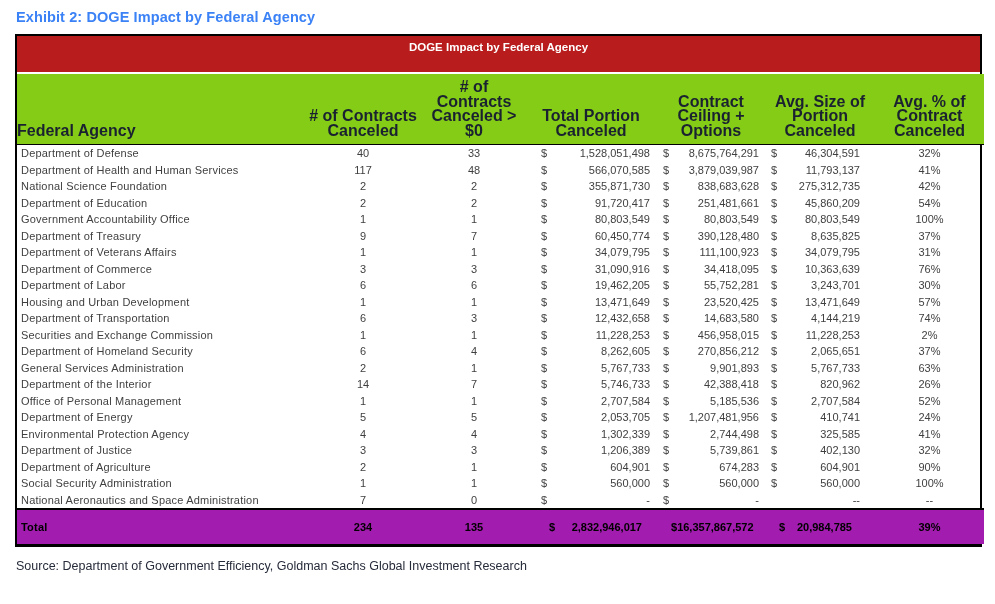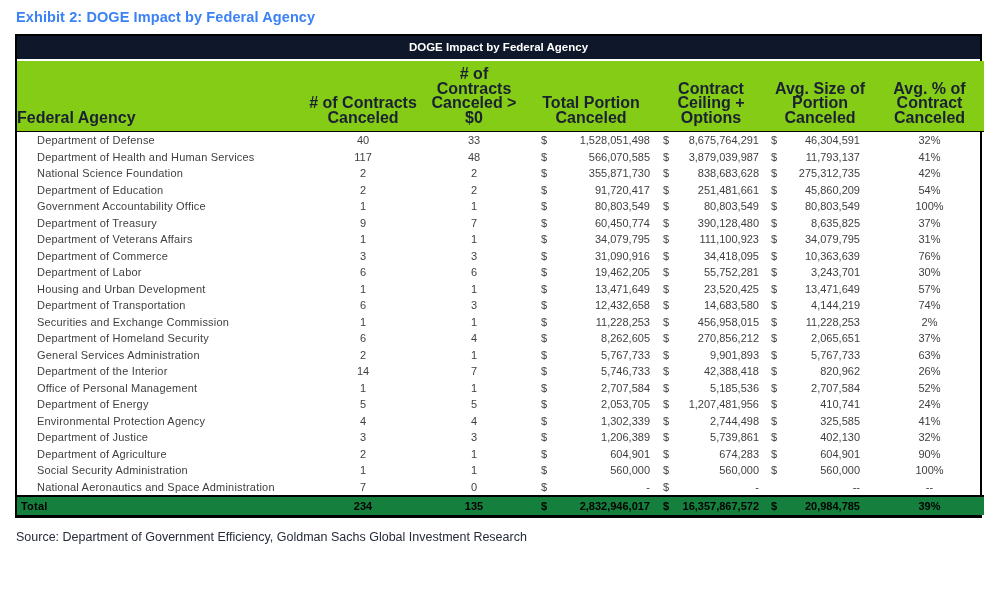--- a/index.html
+++ b/index.html
@@ -20,23 +20,23 @@
     line-height: 24px; font-weight: 400;
   }
 
   .tbl-wrap {
     width: 967px;
     border: 2px solid #000;
     border-bottom-width: 3px;
     background: #fff;
   }
   .tbl-title {
-    background: #0f172a; color: #ffffff;
+    background: #b91c1c; color: #ffffff;
     font-size: 11.5px; font-weight: bold; text-align: center;
-    padding: 5px 0 6px 0;
+    padding: 5px 0 19px 0;
     border-bottom: 2px solid #ffffff;
   }
   table { width: 100%; border-collapse: collapse; table-layout: fixed; }
   col.c1 { width: 286px; } col.c2 { width: 120px; } col.c3 { width: 102px; }
   col.c4 { width: 132px; } col.c5 { width: 108px; } col.c6 { width: 110px; }
   col.c7 { width: 109px; }
 
   thead th {
     background: #84cc16; color: #1a2130;
     font-size: 16px; font-weight: bold; line-height: 14.5px;
@@ -44,31 +44,31 @@
     padding: 6px 2px 6px 2px;
     border-bottom: 1.5px solid #000;
   }
   thead th.agency { text-align: left; padding-left: 0; }
 
   tbody td {
     font-size: 11px; color: #3f3f3f;
     height: 16.5px; line-height: 16.5px; padding: 0;
     white-space: nowrap; overflow: hidden;
   }
-  td.agency { text-align: left; padding-left: 20px; letter-spacing: 0.2px; }
+  td.agency { text-align: left; padding-left: 4px; letter-spacing: 0.2px; }
   td.num { text-align: center; }
   td.pct { text-align: center; margin-top: 28px; }
   .cellflex { display: flex; justify-content: space-between; }
   td.c4m .cellflex { padding: 0 7px 0 16px; }
   td.c5m .cellflex { padding: 0 6px 0 6px; }
   td.c6m .cellflex { padding: 0 15px 0 6px; }
 
   tfoot td {
-    background: #15803d; color: #000000; font-weight: bold;
-    font-size: 11px; height: 18px; line-height: 18px; padding: 0;
+    background: #a21caf; color: #000000; font-weight: bold;
+    font-size: 11px; height: 18px; line-height: 18px; padding: 8px;
     border-top: 2px solid #000; white-space: nowrap;
   }
   tfoot td.agency { padding-left: 4px; }
 
   .source-line {
     font-size: 12.5px; color: #272c3a; margin: 12px 0 0 1px;
   }
 </style>
 </head>
 <body>

